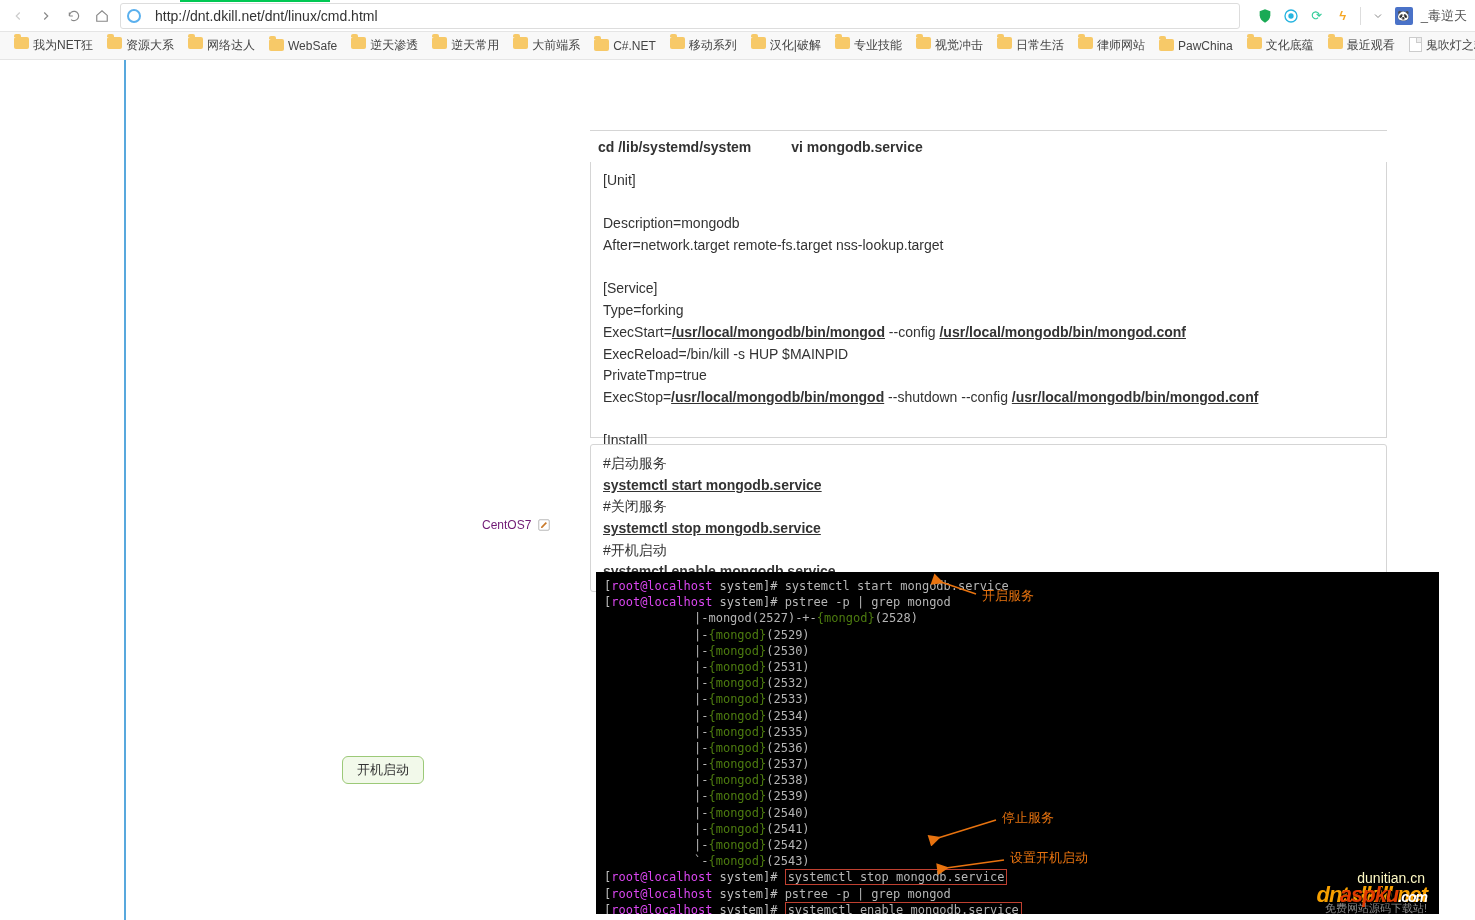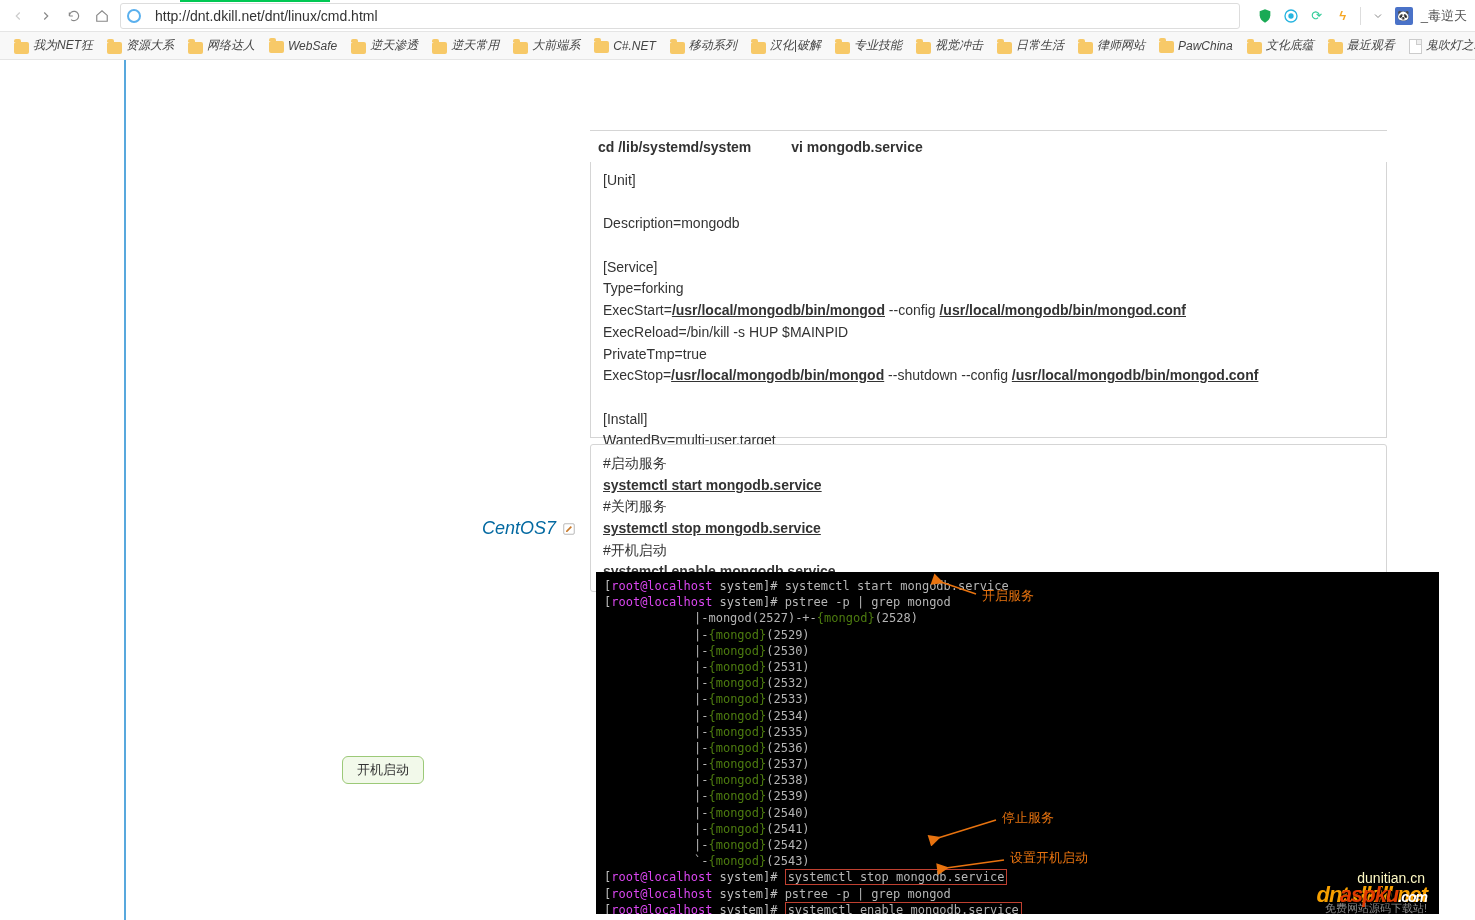--- a/index.html
+++ b/index.html
@@ -13,34 +13,34 @@
 .url-wrap { flex: 1; display: flex; align-items: center; border: 1px solid #ddd; border-radius: 3px; height: 26px; padding: 0 6px; background: #fff; }
 .url-circle { width: 14px; height: 14px; border: 2px solid #5ab0ee; border-radius: 50%; margin-right: 6px; }
 .tb-right { display: flex; align-items: center; gap: 8px; margin-left: 8px; }
 .tb-icon { width: 18px; height: 18px; display: flex; align-items: center; justify-content: center; }
 .sep { width: 1px; height: 18px; background: #ddd; }
 .avatar { width: 18px; height: 18px; background: #4a72c8; border-radius: 2px; display: flex; align-items: center; justify-content: center; color: #fff; font-size: 10px; }
 .user-label { font-size: 13px; color: #555; }
 
 
 .bookmarks { height: 28px; background: #f8f8f8; display: flex; align-items: center; padding: 0 10px; gap: 6px; border-bottom: 1px solid #e5e5e5; overflow: hidden; }
-.bm { display: flex; align-items: flex-end; gap: 4px; font-size: 12px; color: #444; white-space: nowrap; cursor: pointer; padding: 2px 4px; font-style: italic; }
+.bm { display: flex; align-items: flex-start; gap: 4px; font-size: 12px; color: #444; white-space: nowrap; cursor: pointer; padding: 2px 4px; }
 .bm-folder { width: 15px; height: 12px; background: #f7c968; border-radius: 2px; position: relative; }
 .bm-folder::before { content: ""; position: absolute; top: -3px; left: 0; width: 7px; height: 3px; background: #f7c968; border-radius: 2px 2px 0 0; }
 .bm-page { width: 13px; height: 15px; border: 1px solid #ccc; background: #fff; position: relative; }
 .bm-page::before { content: ""; position: absolute; top: 0; right: 0; width: 4px; height: 4px; background: #eee; border-bottom: 1px solid #ccc; border-left: 1px solid #ccc; }
 
 
 .content { position: relative; height: calc(100% - 60px); background: #fff; }
 .vline { position: absolute; left: 124px; top: 0; width: 0; height: 100%; border-left: 2px solid #58a8dd; }
 
 
 .node { position: absolute; padding: 4px 14px; border: 1px solid #9cc978; border-radius: 6px; background: #f2f9ea; font-size: 13px; color: #333; }
 .node-auto { left: 342px; top: 696px; }
-.node-centos { position: absolute; left: 482px; top: 458px; font-size: 18px; color: #0369a1; display: flex; align-items: center; gap: 6px; font-style: italic; }
+.node-centos { position: absolute; left: 482px; top: 458px; font-size: 12px; color: #701a75; display: flex; align-items: center; gap: 6px; }
 .edit-icon { width: 14px; height: 14px; }
 
 
 .connectors { position: absolute; inset: 0; pointer-events: none; }
 .conn { stroke: #9cc978; fill: none; stroke-width: 1.5; }
 
 
 .block { position: absolute; left: 590px; right: 88px; border: 1px solid #d5d5d5; border-radius: 3px; padding: 8px 12px; font-size: 14px; line-height: 1.55; color: #333; background: #fff; }
 .block-head { top: 70px; border: none; border-top: 1px solid #d5d5d5; border-radius: 0; padding: 6px 8px; display: flex; gap: 40px; }
 .block-head b { font-weight: bold; }
@@ -221,20 +221,21 @@
 
   <div class="block block-head">
     <b>cd /lib/systemd/system</b>
     <b>vi mongodb.service</b>
   </div>
 
   <div class="block block-body" style="height:276px;">
     <div class="line">[Unit]</div>
     <div class="line">&nbsp;</div>
     <div class="line">Description=mongodb</div>
+    <div class="line">After=network.target remote-fs.target nss-lookup.target</div>
     <div class="line">&nbsp;</div>
     <div class="line">[Service]</div>
     <div class="line">Type=forking</div>
     <div class="line"><span>ExecStart=</span><span class="bold">/usr/local/mongodb/bin/mongod</span><span> --config </span><span class="bold">/usr/local/mongodb/bin/mongod.conf</span></div>
     <div class="line">ExecReload=/bin/kill -s HUP $MAINPID</div>
     <div class="line">PrivateTmp=true</div>
     <div class="line"><span>ExecStop=</span><span class="bold">/usr/local/mongodb/bin/mongod</span><span> --shutdown --config </span><span class="bold">/usr/local/mongodb/bin/mongod.conf</span></div>
     <div class="line">&nbsp;</div>
     <div class="line">[Install]</div>
     <div class="line">WantedBy=multi-user.target</div>

